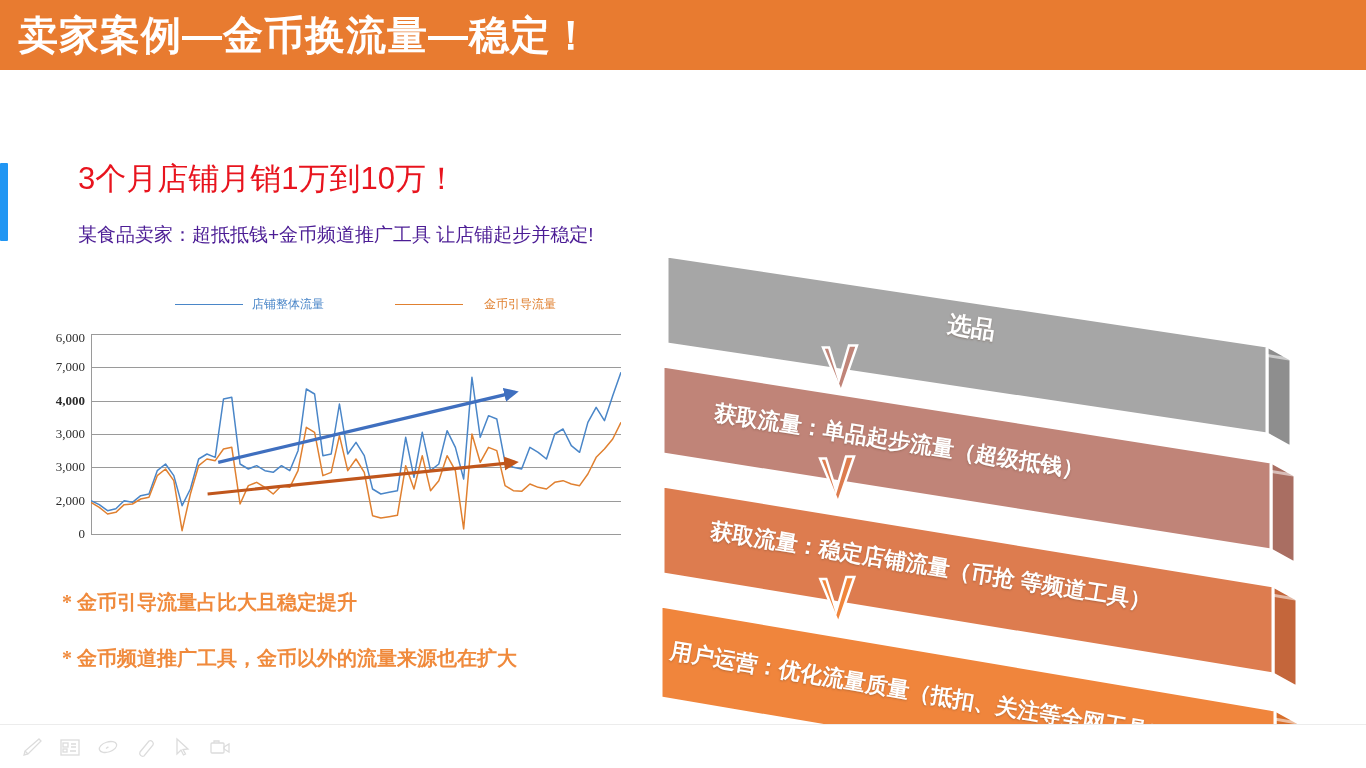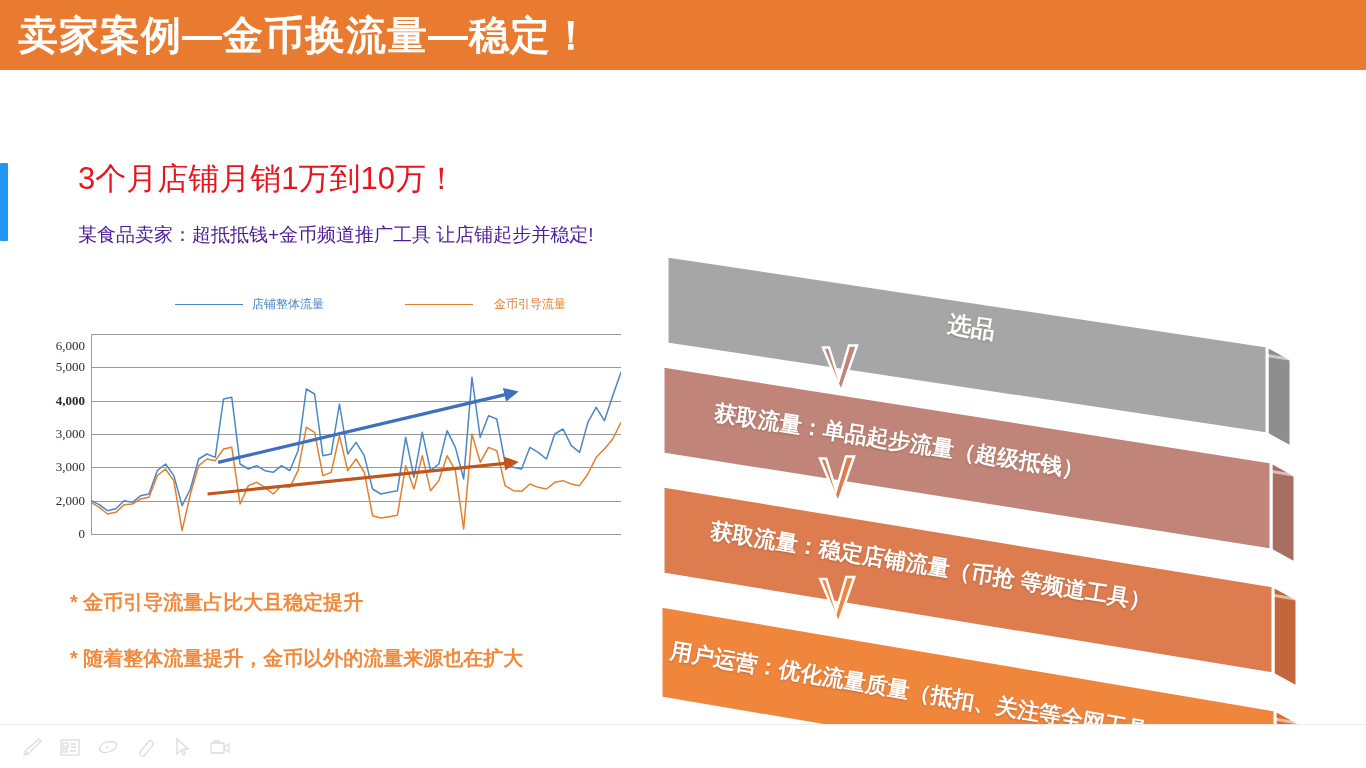--- a/index.html
+++ b/index.html
@@ -38,21 +38,21 @@
   .chart-wrap{
     position:absolute;left:55px;top:292px;width:575px;height:260px;
   }
   .legend{
     position:absolute;left:60px;top:0px;width:520px;height:26px;
   }
   .legend-item{
     position:absolute;top:4px;display:flex;align-items:center;gap:9px;
   }
   .legend-item.l1{left:60px;}
-  .legend-item.l2{left:290px;gap:21px;}
+  .legend-item.l2{left:280px;gap:21px;}
   .legend-line{display:block;width:68px;height:0;border-top:1.6px solid #4a86c8;}
   .legend-line.orange{border-top-color:#e08030;}
   .legend-label{font-size:12px;color:#4a86c8;white-space:nowrap;}
   .legend-label.orange{color:#e08030;}
 
   .plot-frame{
     position:absolute;left:36px;top:42px;width:530px;height:200px;
   }
   .ytick{
     position:absolute;right:100%;margin-right:6px;
@@ -63,22 +63,22 @@
     position:absolute;left:0;width:530px;height:0;
     border-top:1px solid #9a9a9a;
   }
   .axis-v{
     position:absolute;left:0;top:0;width:0;height:200px;
     border-left:1px solid #9a9a9a;
   }
   .chart-svg{position:absolute;left:0;top:0;}
   
   .bullet{
-    position:absolute;left:70px;
-    font-size:20px;font-weight:bold;color:#f08a3c;white-space:nowrap;
+    position:absolute;left:62px;
+    font-size:20px;font-weight:bold;color:#f08a3c;white-space:nowrap;font-family:Liberation Serif, serif;
   }
   .bullet.b1{top:589px;}
   .bullet.b2{top:645px;}
   
   .diagram{
     position:absolute;left:655px;top:248px;width:700px;height:500px;
   }
   .band-text{
     position:absolute;font-size:22px;font-weight:bold;color:#ffffff;
     white-space:nowrap;pointer-events:none;
@@ -126,43 +126,43 @@
         <div class="ytick" style="top: 200px;">0</div>
         <div class="gridline" style="top: 166.667px;"></div>
         <div class="ytick" style="top: 166.667px;">2,000</div>
         <div class="gridline" style="top: 133.333px;"></div>
         <div class="ytick" style="top: 133.333px;">3,000</div>
         <div class="gridline" style="top: 100px;"></div>
         <div class="ytick" style="top: 100px; text-align: center;">3,000</div>
         <div class="gridline" style="top: 66.6667px;"></div>
         <div class="ytick" style="top: 66.6667px; font-weight: bold;">4,000</div>
         <div class="gridline" style="top: 33.3333px;"></div>
-        <div class="ytick" style="top: 33.3333px;">5,000</div>
+        <div class="ytick" style="top: 33.3333px;">7,000</div>
         <div class="gridline" style="top: 0px;"></div>
-        <div class="ytick" style="top: 12px;">6,000</div>
+        <div class="ytick" style="top: 4px;">6,000</div>
       </div>
     <svg class="chart-svg" id="chart-svg" width="530" height="200">
         <polyline points="0.00,166.67 8.28,170.67 16.56,176.67 24.84,174.67 33.13,166.67 41.41,168.33 49.69,161.67 57.97,160.00 66.25,136.67 74.53,130.00 82.81,141.67 91.09,171.67 99.38,155.00 107.66,125.00 115.94,120.00 124.22,123.33 132.50,65.00 140.78,63.33 149.06,130.00 157.34,135.00 165.63,131.67 173.91,136.67 182.19,138.33 190.47,131.67 198.75,136.67 207.03,116.67 215.31,55.00 223.59,60.00 231.88,121.67 240.16,120.00 248.44,70.00 256.72,120.00 265.00,108.33 273.28,121.67 281.56,155.00 289.84,160.00 298.13,158.33 306.41,156.67 314.69,103.33 322.97,143.33 331.25,98.33 339.53,136.67 347.81,130.00 356.09,96.67 364.38,113.33 372.66,145.00 380.94,43.33 389.22,103.33 397.50,81.67 405.78,85.00 414.06,128.33 422.34,133.33 430.63,135.00 438.91,113.33 447.19,118.33 455.47,125.00 463.75,100.00 472.03,95.00 480.31,111.67 488.59,118.33 496.88,88.33 505.16,73.33 513.44,86.67 521.72,61.67 530.00,38.33" fill="none" stroke="#4a86c8" stroke-width="1.5" stroke-linejoin="round"></polyline>
         <polyline points="0.00,168.33 8.28,173.33 16.56,180.00 24.84,178.33 33.13,170.67 41.41,170.00 49.69,165.00 57.97,163.33 66.25,141.67 74.53,135.00 82.81,146.67 91.09,196.67 99.38,160.00 107.66,131.67 115.94,125.00 124.22,126.67 132.50,115.00 140.78,113.33 149.06,170.00 157.34,151.67 165.63,148.33 173.91,153.33 182.19,160.00 190.47,151.67 198.75,153.33 207.03,136.67 215.31,93.33 223.59,98.33 231.88,141.67 240.16,138.33 248.44,101.67 256.72,136.67 265.00,125.00 273.28,138.33 281.56,181.67 289.84,184.00 298.13,182.67 306.41,181.33 314.69,131.67 322.97,155.00 331.25,121.67 339.53,156.67 347.81,146.67 356.09,121.67 364.38,136.67 372.66,195.00 380.94,100.00 389.22,128.33 397.50,113.33 405.78,116.67 414.06,151.67 422.34,156.67 430.63,157.33 438.91,150.00 447.19,153.33 455.47,155.00 463.75,148.33 472.03,146.67 480.31,150.00 488.59,151.67 496.88,140.00 505.16,123.33 513.44,115.00 521.72,105.00 530.00,88.33" fill="none" stroke="#e08030" stroke-width="1.5" stroke-linejoin="round"></polyline>
         <defs>
           <marker id="arw0" markerWidth="5" markerHeight="5" refX="3.4" refY="2.2" orient="auto">
             <path d="M0,0 L4.6,2.2 L0,4.4 z" fill="#3f6fbf"></path>
           </marker>
           <marker id="arw1" markerWidth="5" markerHeight="5" refX="3.4" refY="2.2" orient="auto">
             <path d="M0,0 L4.6,2.2 L0,4.4 z" fill="#c0561c"></path>
           </marker>
         </defs>
         <line x1="127.19999999999999" y1="128.33333333333331" x2="424" y2="58.333333333333314" stroke="#3f6fbf" stroke-width="3.2" marker-end="url(#arw0)"></line>
         <line x1="116.6" y1="160" x2="424" y2="128.33333333333331" stroke="#c0561c" stroke-width="3.2" marker-end="url(#arw1)"></line>
       </svg>
   </div>
 </div>
 
 <div class="bullet b1">* 金币引导流量占比大且稳定提升</div>
-<div class="bullet b2">* 随着整体流量提升，金币以外的流量来源也在扩大</div>
+<div class="bullet b2">* 金币频道推广工具，金币以外的流量来源也在扩大</div>
 
 <div class="diagram">
   <svg id="diagram-svg" width="700" height="500">
       <g>
         <path d="M612,98 L636,111.2 L636,199.2 L612,186 Z" fill="#8e8e8e" stroke="#ffffff" stroke-width="3"></path>
         <path d="M12,8 L612,98 L636,111.2 L36,21.200000000000003 Z" fill="#8e8e8e" opacity="0.55" stroke="#ffffff" stroke-width="3"></path>
         <path d="M12,8 L612,98 L612,186 L12,96 Z" fill="#a6a6a6" stroke="#ffffff" stroke-width="3"></path>
       </g>
       <path d="M78,99.5 L84,99.5 L94,131.5 L104,97.5 L112,97.5 L96,143.5 Z" fill="#c08478" stroke="#ffffff" stroke-width="2.5" transform="translate(90,0)"></path>
       <g>

